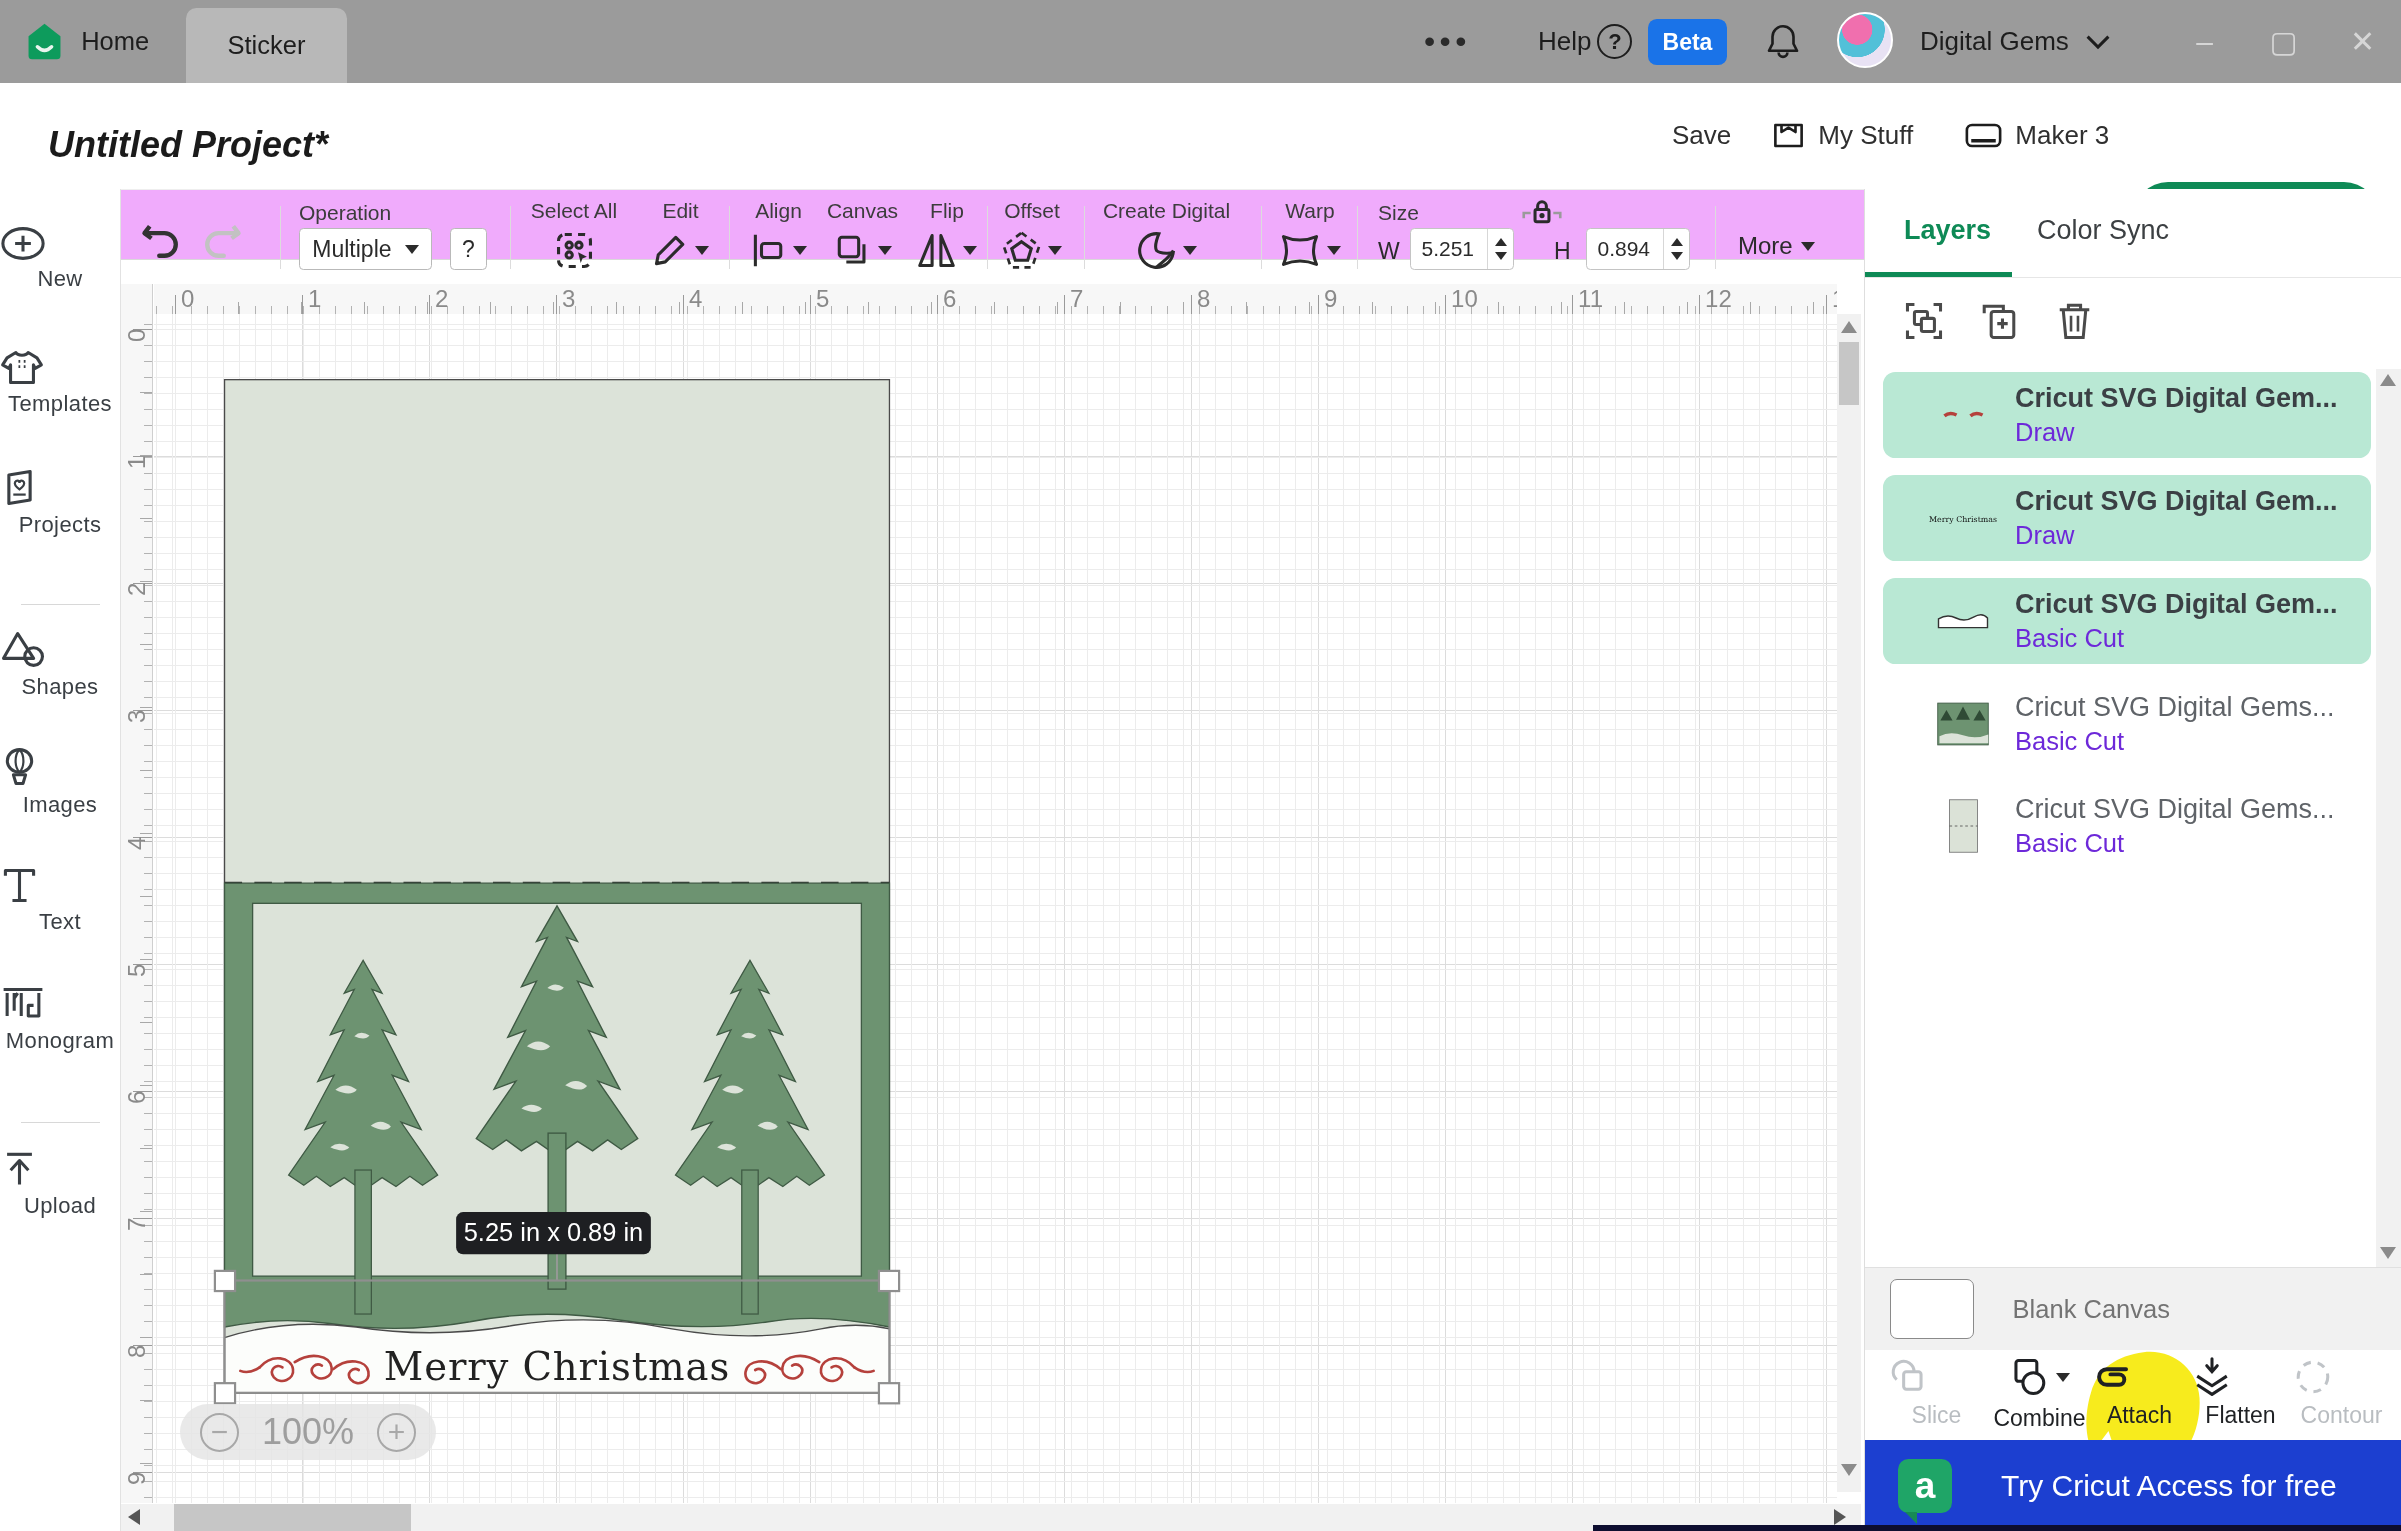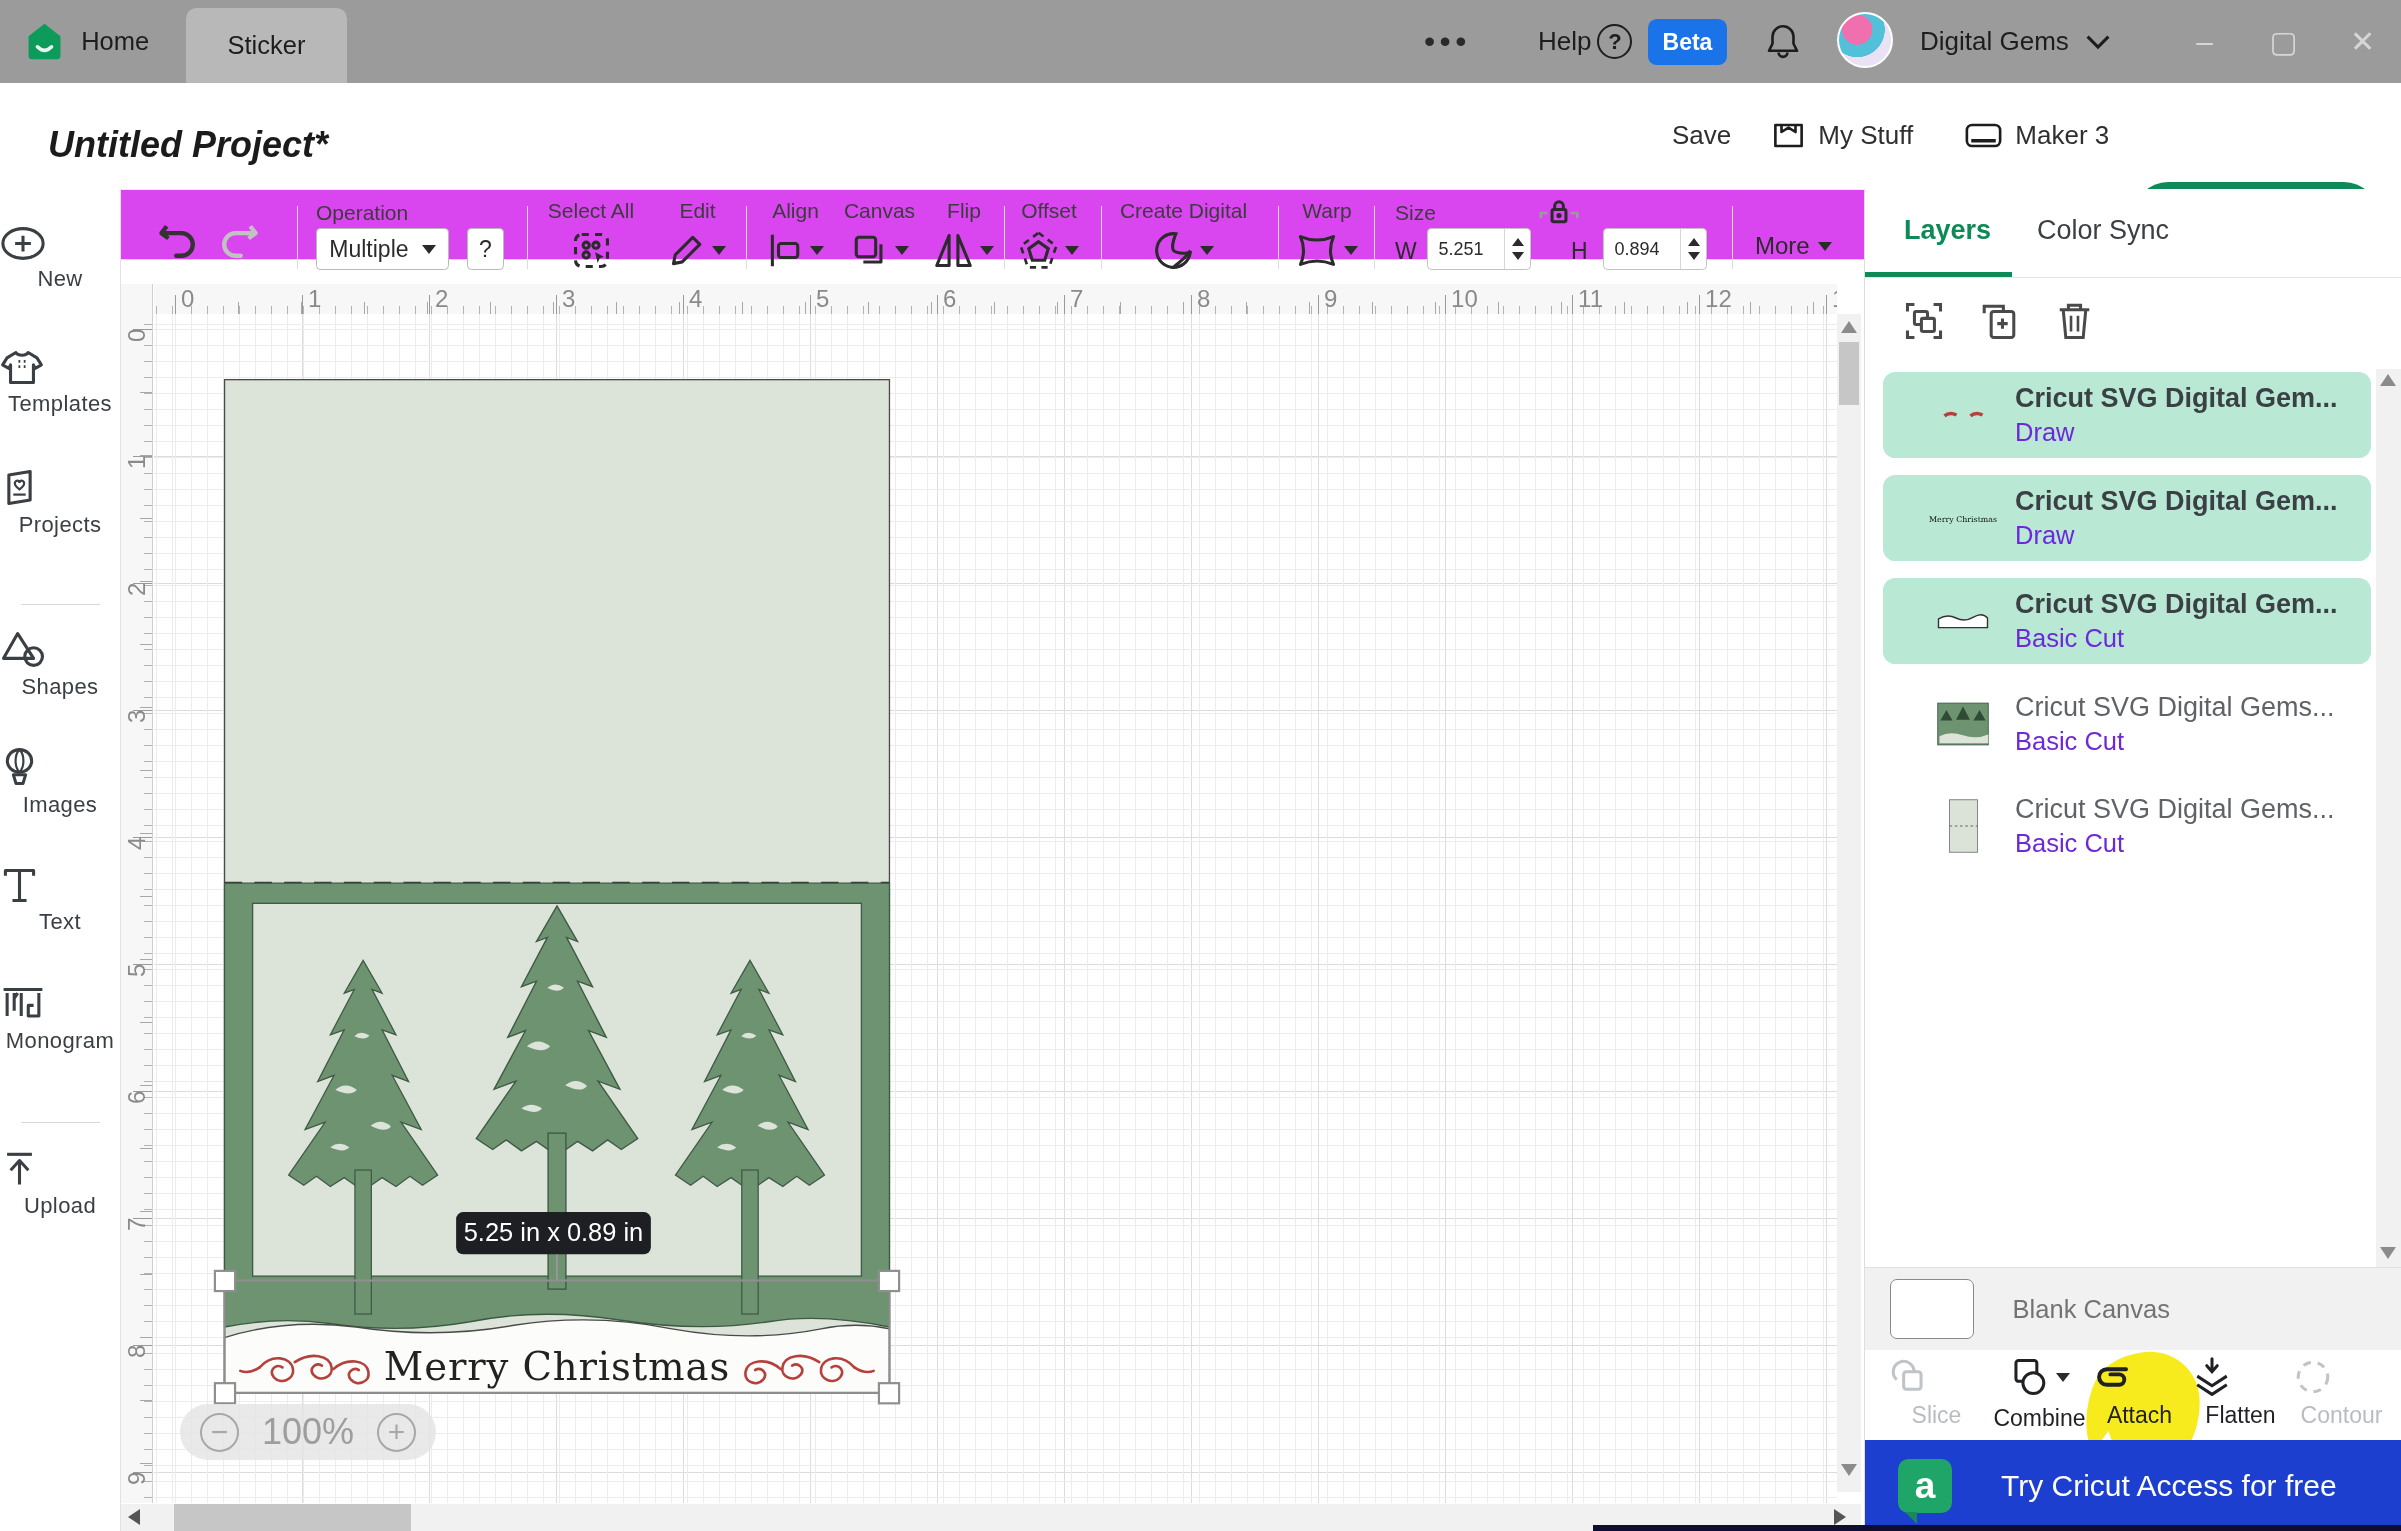--- a/index.html
+++ b/index.html
@@ -37,33 +37,33 @@
   
   #header{left:0;top:83px;width:2401px;height:105px;background:#fff;}
   #proj-title{left:48px;top:9px;height:105px;display:flex;align-items:center;
       font-size:36px;font-weight:700;color:#1b1b1b;font-style:italic;}
   .hdr-act{top:0;height:105px;display:flex;align-items:center;gap:12.3px;font-size:26px;color:#2f2f2f;cursor:pointer;}
   #make-btn{left:2133px;top:99px;width:246px;height:70px;border-radius:35px;
       background:var(--brand-green,#0e8a56);color:#fff;display:flex;align-items:center;
       justify-content:center;font-size:29px;font-weight:700;cursor:pointer;}
 
   
-  #toolbar{left:121px;top:189px;width:2280px;height:71px;background:#d946ef;
+  #toolbar{left:104px;top:189px;width:2280px;height:71px;background:#f0abfc;
       border-bottom:0.9px solid #d9d9d9;border-top:0.9px solid #eee;}
   .tsep{position:absolute;top:16px;width:0.9px;height:63px;background:#dcdcdc;}
   .tgroup{position:absolute;top:8.8px;text-align:center;cursor:pointer;}
   .tlabel{font-size:21px;color:#3c3c3c;margin-bottom:7px;white-space:nowrap;}
   .ticon{display:flex;align-items:center;justify-content:center;gap:7px;height:42px;}
   .caret{width:0;height:0;border-left:7px solid transparent;border-right:7px solid transparent;
       border-top:9.7px solid #2b2b2b;}
   .combo{position:absolute;display:flex;align-items:center;border:1.8px solid #b9b9b9;border-radius:4.4px;
       height:42px;font-size:23px;color:#2b2b2b;padding:0 12.3px;justify-content:space-between;background:#fff;}
   .numinput{position:absolute;display:flex;align-items:stretch;border:1.8px solid #c4c4c4;border-radius:4.4px;
       height:42px;background:#fff;overflow:hidden;}
-  .numval{display:flex;align-items:center;padding:0 10.5px;font-size:18px;color:#2b2b2b;flex:1;}
+  .numval{display:flex;align-items:center;padding:0 10.5px;font-size:21px;color:#2b2b2b;flex:1;}
   .stepper{width:26px;border-left:0.9px solid #d7d7d7;display:flex;flex-direction:column;
       align-items:center;justify-content:center;gap:5.3px;cursor:pointer;}
   .up-tri{width:0;height:0;border-left:6.1px solid transparent;border-right:6.1px solid transparent;border-bottom:8.8px solid #2b2b2b;}
   .dn-tri{width:0;height:0;border-left:6.1px solid transparent;border-right:6.1px solid transparent;border-top:8.8px solid #2b2b2b;}
   .sizelbl{position:absolute;font-size:23px;color:#2b2b2b;}
 
   
   #sidebar{left:0;top:189px;width:121px;height:1343px;background:#fff;border-right:0.9px solid #e2e2e2;}
   .side-item{position:absolute;left:0;width:120px;text-align:center;cursor:pointer;color:#3a3f44;}
   .side-item .slabel{font-size:22px;margin-top:5.3px;letter-spacing:0.4px;}

